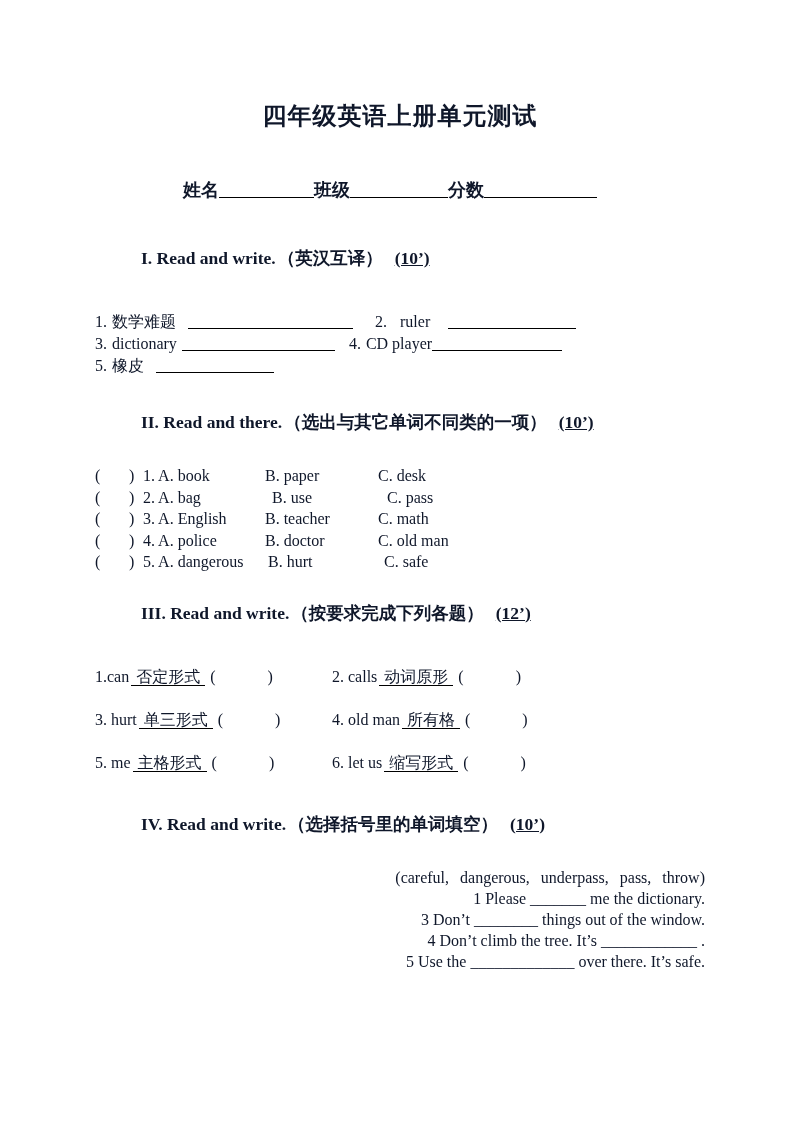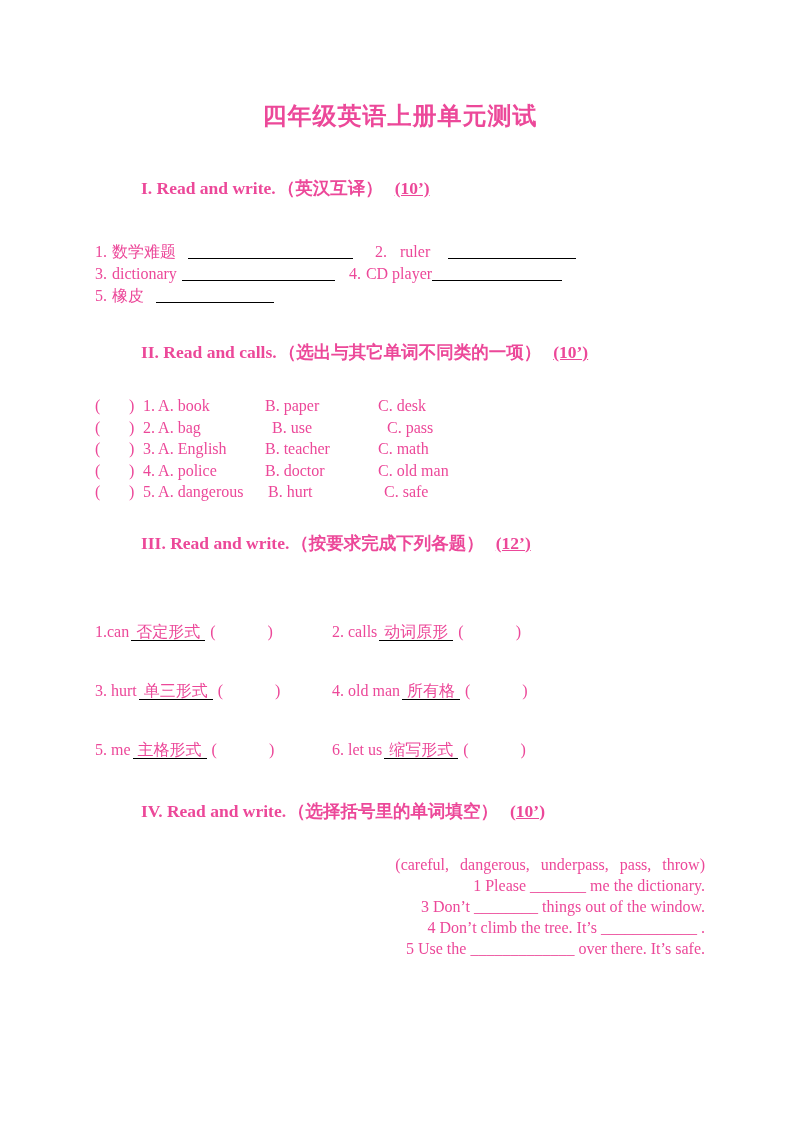--- a/index.html
+++ b/index.html
@@ -2,21 +2,21 @@
 <html><head>
 <meta charset="utf-8">
 <style>
   html,body{margin:0;padding:0;background:#ffffff;}
   .page{
     position:relative;
     width:793px;height:1122px;
     box-sizing:border-box;
     padding:0 88px 0 95px;
     background:#ffffff;
-    color:#ec4899;
+    color:#0f172a;
     font-family:"Liberation Serif","DejaVu Serif",serif;
     font-size:16px;
     overflow:hidden;
   }
   .title{
     margin:100px 0 0 0;
     text-align:center;
     font-family:"Liberation Sans","DejaVu Sans",sans-serif;
     font-weight:bold;
     font-size:24px;
@@ -53,24 +53,24 @@
   .s2-rows{margin-top:31px;}
   .s2-row{
     display:grid;
     grid-template-columns:10px 24px 14px 122px 113px auto;
     line-height:21.5px;
     white-space:nowrap;
   }
 
   .sec3-head{margin-top:28px;}
   .s3-grid{
-    margin-top:67px;
+    margin-top:42px;
     display:grid;
     grid-template-columns:237px auto;
-    row-gap:40px;
+    row-gap:24px;
     line-height:19px;
   }
   .s3-item{white-space:nowrap;}
   .uterm{
     border-bottom:1.5px solid #000;
     padding:0 5px;
     margin-left:2px;
   }
   .op{margin-left:5px;}
   .paren-gap{display:inline-block;width:52px;}
@@ -80,39 +80,42 @@
   .word-bank{word-spacing:7px;}
   .s4-line{white-space:nowrap;text-align:right;}
 </style>
 </head>
 <body>
 
 <div class="page">
 
   <h1 class="title">四年级英语上册单元测试</h1>
 
+  <div class="id-line">
+    <span>姓名</span><span class="blank" style="width:95px"></span><span>班级</span><span class="blank" style="width:98px"></span><span>分数</span><span class="blank" style="width:113px"></span>
+  </div>
 
   <div class="sec-heading sec1-head">
     <span class="h-en">I. Read and write.</span><span class="h-zh">（英汉互译）</span><span class="h-pts">(10’)</span>
   </div>
 
   <div class="s1-row first">
     <span class="s1-num">1.</span><span>数学难题</span><span class="blank" style="width:165px;margin-left:12px"></span><span class="s1-num" style="margin-left:22px">2.</span><span style="margin-left:8px">ruler</span><span class="blank" style="width:128px;margin-left:18px"></span>
   </div>
 
   <div class="s1-row">
     <span class="s1-num">3.</span><span>dictionary</span><span class="blank" style="width:153px;margin-left:5px"></span><span class="s1-num" style="margin-left:14px">4.</span><span>CD player</span><span class="blank" style="width:130px"></span>
   </div>
 
   <div class="s1-row">
     <span class="s1-num">5.</span><span>橡皮</span><span class="blank" style="width:118px;margin-left:12px"></span>
   </div>
 
   <div class="sec-heading sec2-head">
-    <span class="h-en">II. Read and calls.</span><span class="h-zh">（选出与其它单词不同类的一项）</span><span class="h-pts">(10’)</span>
+    <span class="h-en">II. Read and there.</span><span class="h-zh">（选出与其它单词不同类的一项）</span><span class="h-pts">(10’)</span>
   </div>
 
   <div class="s2-rows">
     <div class="s2-row">
       <span>(</span>
         <span class="paren-gap"></span>
         <span>)</span>
         <span>1. A. book</span>
         <span>B. paper</span>
         <span>C. desk</span>

